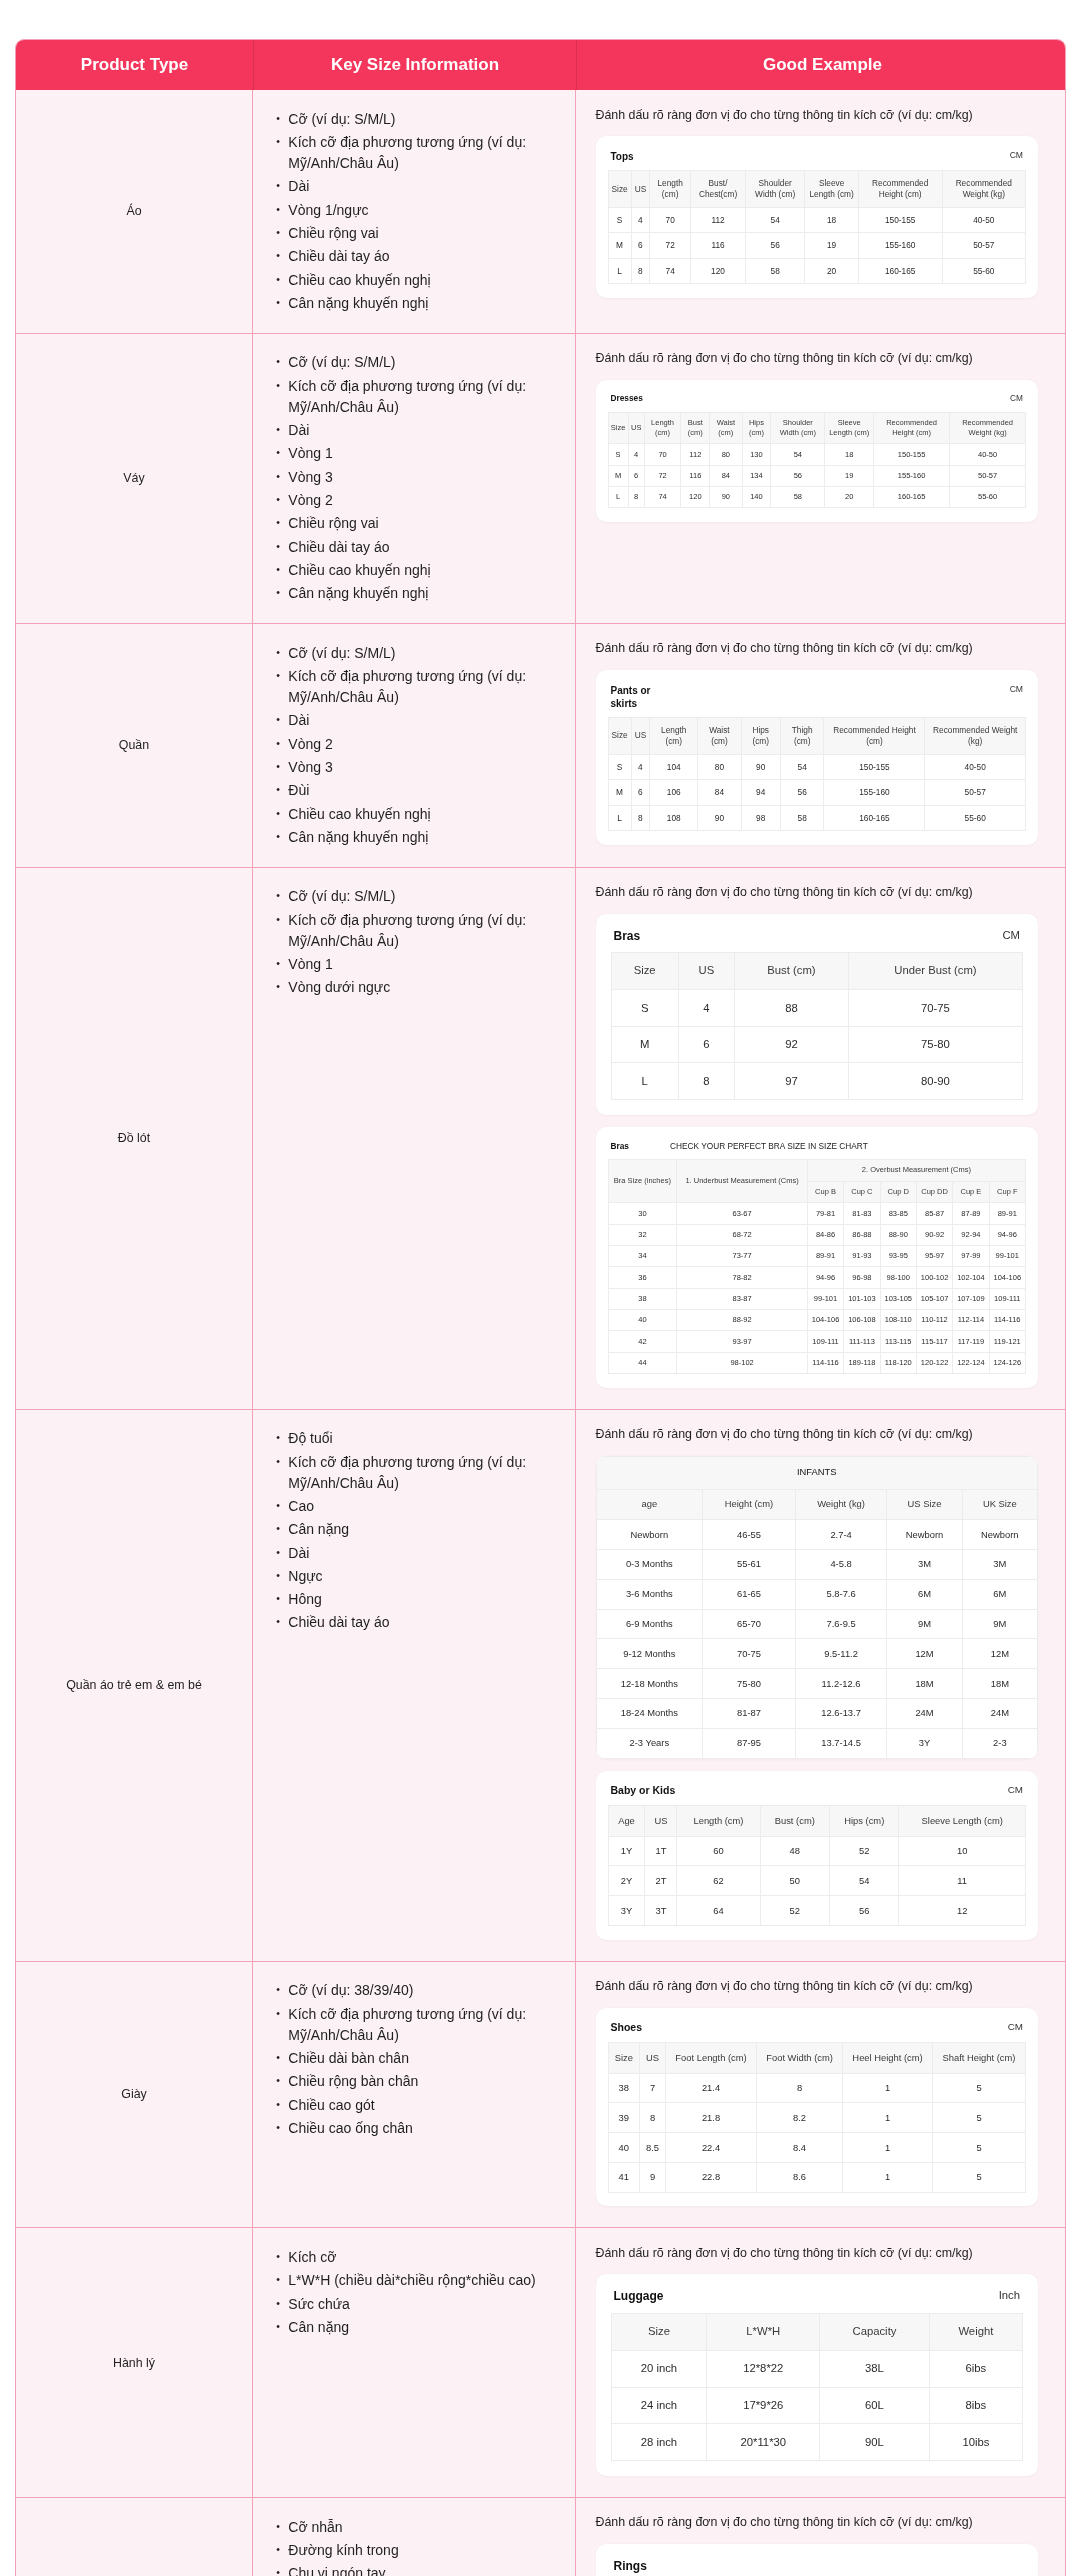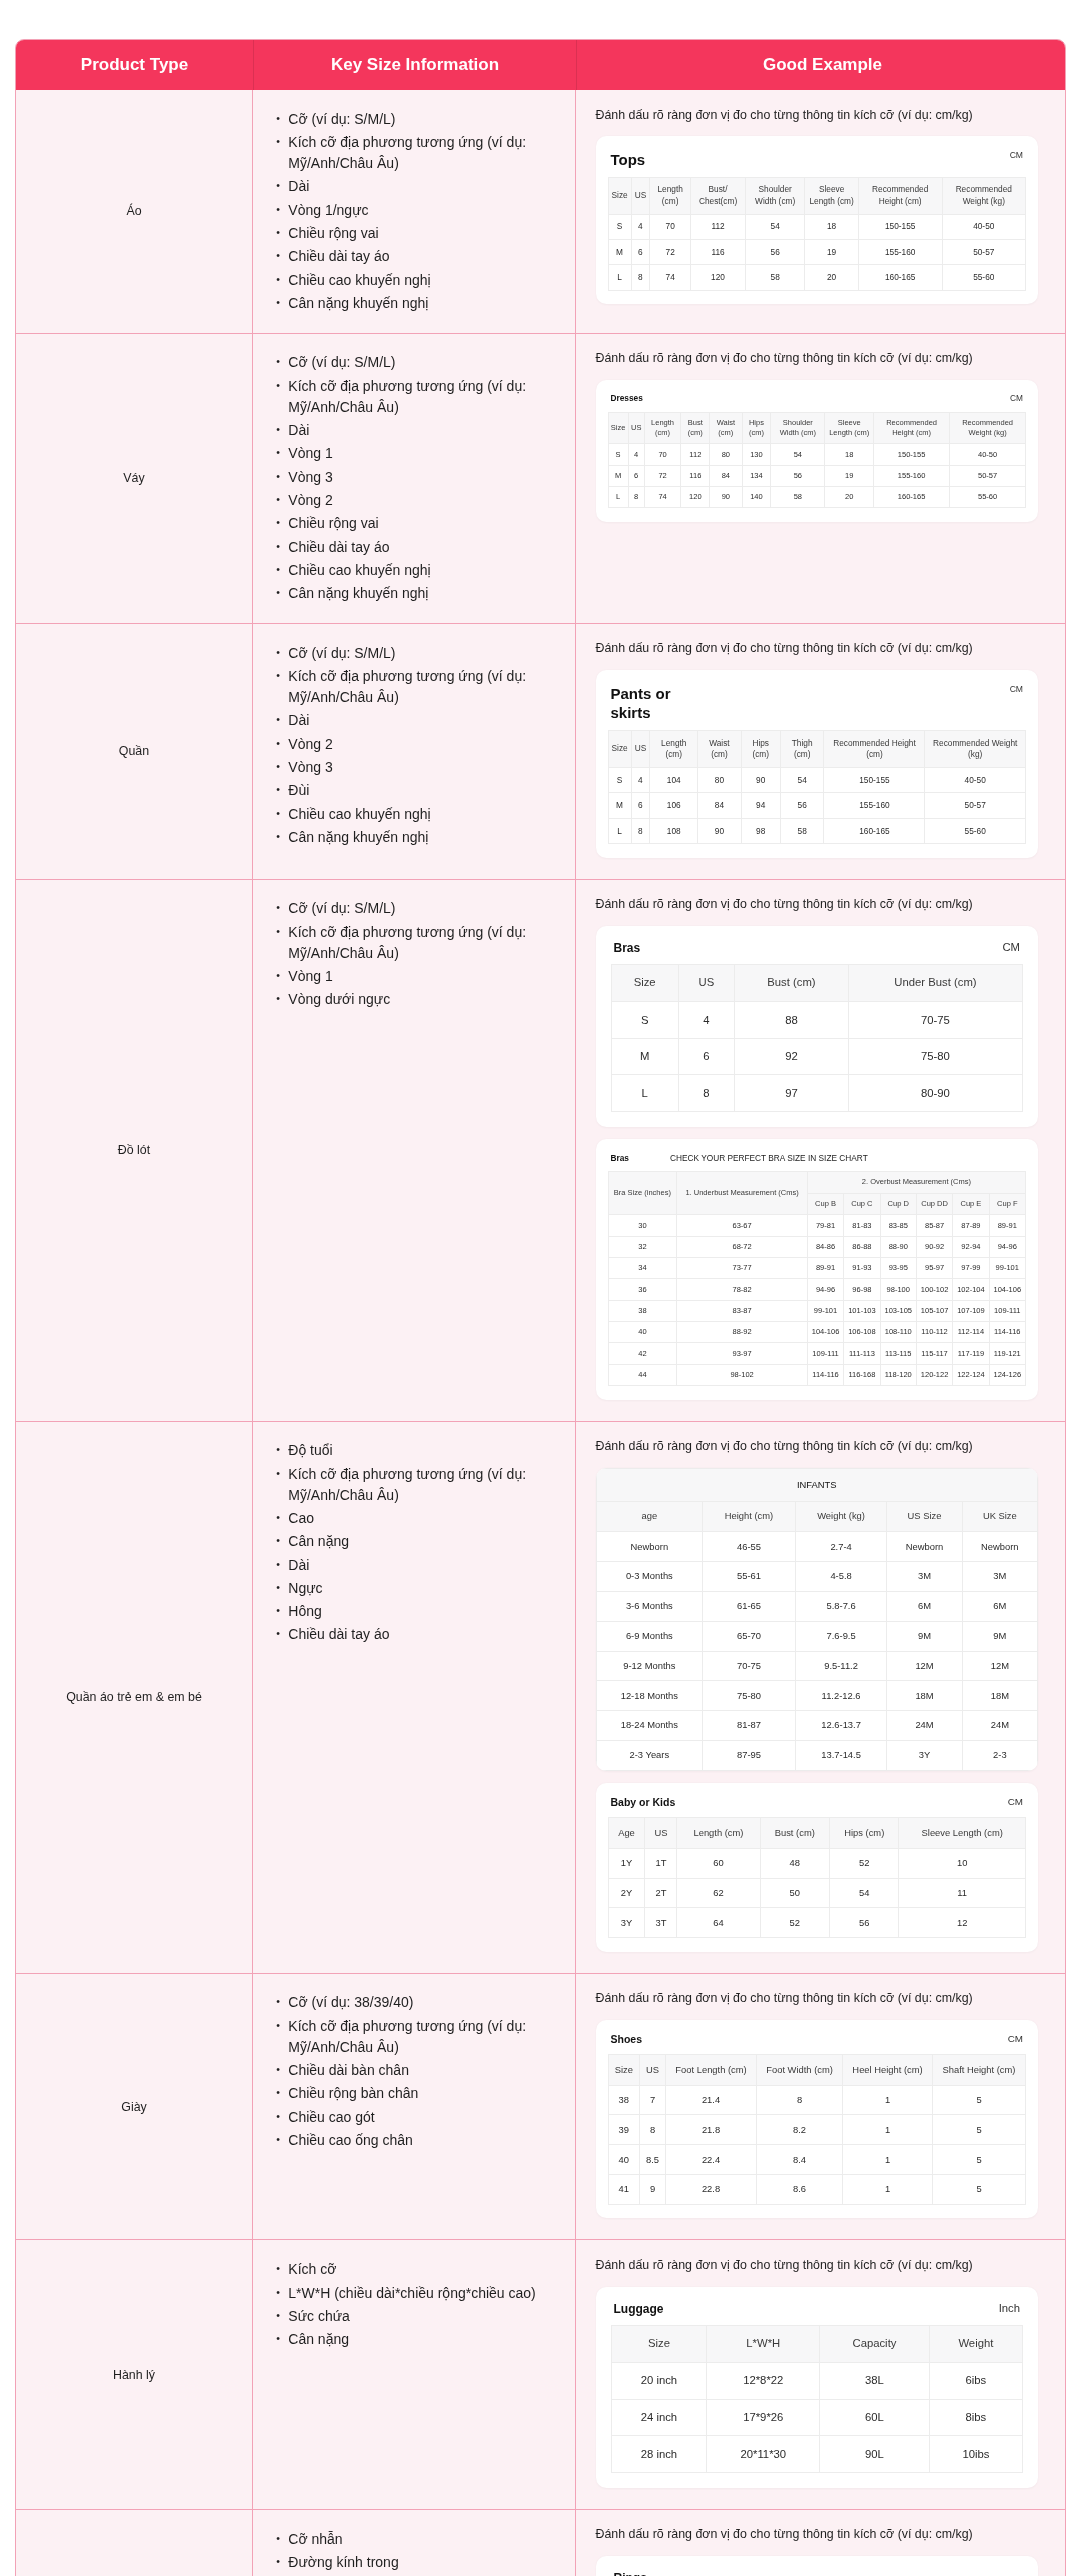--- a/index.html
+++ b/index.html
@@ -41,21 +41,21 @@
   .etable th,.etable td{border:0.8px solid #ECECEC}
   .etable th{background:var(--thbg);font-weight:400;color:#3a3a3a;line-height:1.35}
   .etable td{line-height:1.3}
   .banner-th{font-weight:bold;color:#111 !important;font-size:10.5px;padding:9.8px 6px !important}
   
   .scale-xs .etable th,.scale-xs .etable td{padding:5.3px 2.3px;font-size:7.5px}
   .scale-sm .etable th,.scale-sm .etable td{padding:6.8px 3px;font-size:8.3px}
   .scale-md .etable th,.scale-md .etable td{padding:8.3px 4.5px;font-size:9.4px}
   .scale-lg .etable th,.scale-lg .etable td{padding:10.5px 7.5px;font-size:11.3px}
   .scale-xs .card-title{font-size:8.3px}
-  .scale-sm .card-title{font-size:15px}
+  .scale-sm .card-title{font-size:10px}
   .scale-md .card-title{font-size:10.5px}
   .scale-lg .card-title{font-size:12px}
   .scale-xs .card-unit,.scale-xs .card-subtitle{font-size:8.3px}
   .scale-sm .card-unit{font-size:8.6px}
   .scale-md .card-unit{font-size:9.8px}
   .scale-lg .card-unit{font-size:11.3px}
 </style>
 </head>
 <body>
 
@@ -432,21 +432,21 @@
                     <td>111-113</td>
                     <td>113-115</td>
                     <td>115-117</td>
                     <td>117-119</td>
                     <td>119-121</td>
                   </tr>
                   <tr>
                     <td>44</td>
                     <td>98-102</td>
                     <td>114-116</td>
-                    <td>116-168</td>
+                    <td>189-118</td>
                     <td>118-120</td>
                     <td>120-122</td>
                     <td>122-124</td>
                     <td>124-126</td>
                   </tr>
                 </tbody>
               </table>
             </div>
           </div>
         </div>

